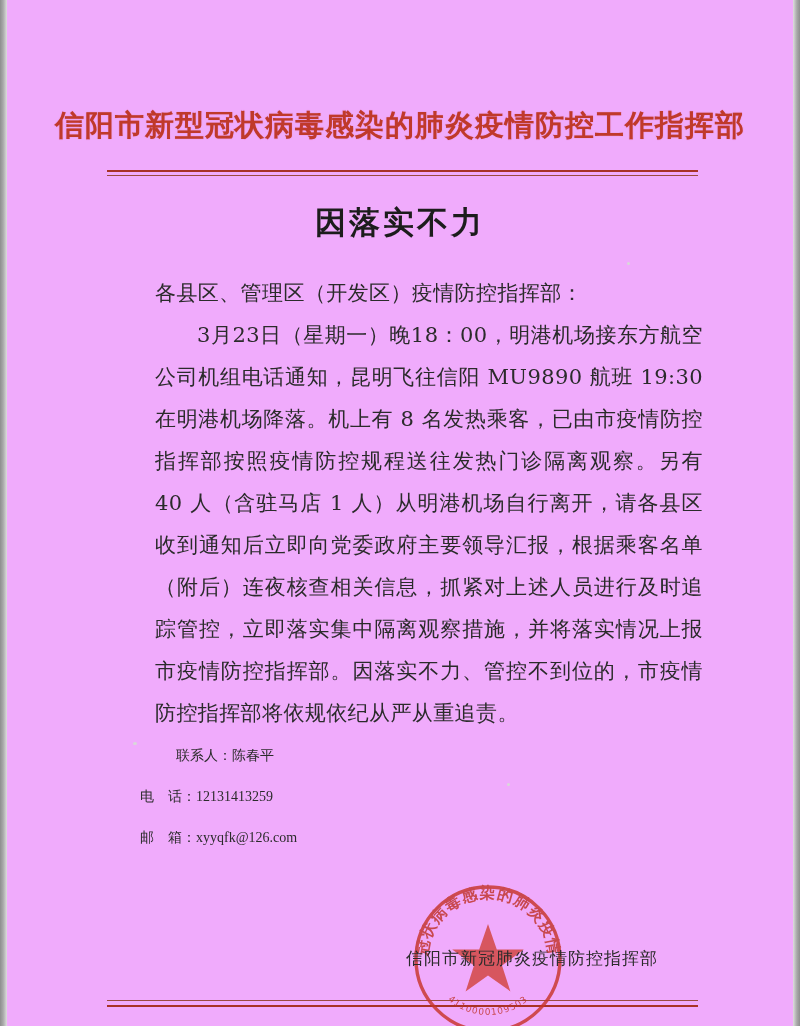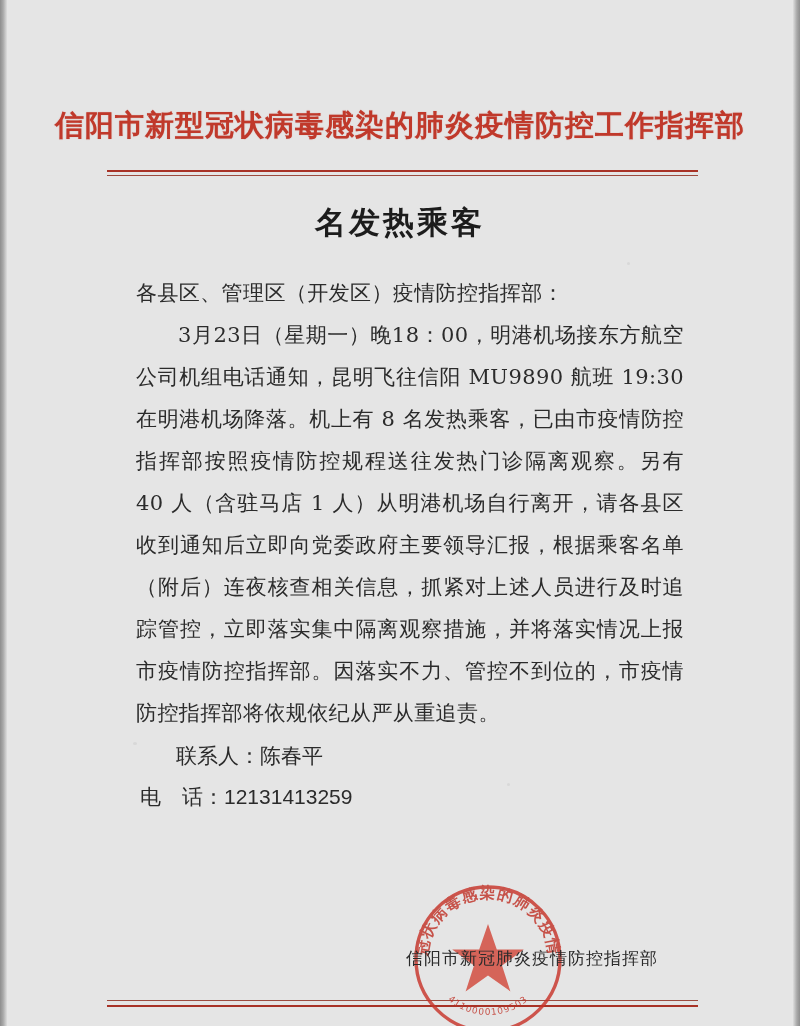--- a/index.html
+++ b/index.html
@@ -28,21 +28,21 @@
   .page-edge.right { right: 0;
     background: linear-gradient(to left, #8e8e8e 0%, #a9a9a9 45%, #dedede 100%);
   }
 
   .sheet {
     position: absolute;
     left: 7px;
     right: 7px;
     top: 0;
     bottom: 0;
-    background: #e5e5e5;
+    background: #f0abfc;
   }
 
   
   .doc-header {
     position: absolute;
     left: 0;
     right: 0;
     top: 108px;
     text-align: center;
   }
@@ -82,21 +82,21 @@
     font-family: "DejaVu Serif", "Liberation Serif", serif;
     font-size: 31px;
     font-weight: bold;
     letter-spacing: 3px;
     color: #1c1c1c;
   }
 
   
   .doc-body {
     position: absolute;
-    left: 129px;
+    left: 148px;
     width: 548px;
     top: 272px;
     font-family: "DejaVu Serif", "Liberation Serif", serif;
     font-size: 21px;
     line-height: 42px;
     color: #2b2b2b;
     text-align: justify;
     text-justify: inter-character;
     letter-spacing: 0.4px;
   }
@@ -106,22 +106,22 @@
     text-indent: 2em;
     margin-top: 0;
   }
 
   
   .contact-block {
     position: absolute;
     left: 133px;
     width: 548px;
     top: 735px;
-    font-family: Liberation Sans, sans-serif;
-    font-size: 21px;
+    font-family: Liberation Serif, serif;
+    font-size: 14px;
     line-height: 41px;
     color: #2b2b2b;
   }
   .contact-line { display: block; }
   .contact-line .c-label { display: inline-block; }
   .contact-line .c-value { }
   .contact-line.indented { padding-left: 36px; }
 
   
   .signature-block {
@@ -186,33 +186,36 @@
   <div class="doc-header">
     <div class="doc-header-title">信阳市新型冠状病毒感染的肺炎疫情防控工作指挥部</div>
   </div>
 
   <div class="header-rules">
     <div class="rule-thick"></div>
     <div class="rule-gap"></div>
     <div class="rule-thin"></div>
   </div>
 
-  <div class="notice-title">名发热乘客</div>
+  <div class="notice-title">因落实不力</div>
 
   <div class="doc-body">
     <span class="salutation">各县区、管理区（开发区）疫情防控指挥部：</span>
     <span class="para">3月23日（星期一）晚18：00，明港机场接东方航空公司机组电话通知，昆明飞往信阳 MU9890 航班 19:30 在明港机场降落。机上有 8 名发热乘客，已由市疫情防控指挥部按照疫情防控规程送往发热门诊隔离观察。另有 40 人（含驻马店 1 人）从明港机场自行离开，请各县区收到通知后立即向党委政府主要领导汇报，根据乘客名单（附后）连夜核查相关信息，抓紧对上述人员进行及时追踪管控，立即落实集中隔离观察措施，并将落实情况上报市疫情防控指挥部。因落实不力、管控不到位的，市疫情防控指挥部将依规依纪从严从重追责。</span>
   </div>
 
   <div class="contact-block">
     <span class="contact-line indented">
       <span class="c-label">联系人：</span><span class="c-value">陈春平</span>
     </span>
     <span class="contact-line">
       <span class="c-label">电　话：</span><span class="c-value">12131413259</span>
+    </span>
+    <span class="contact-line">
+      <span class="c-label">邮　箱：</span><span class="c-value">xyyqfk@126.com</span>
     </span>
   </div>
 
   <div class="seal">
     <svg viewBox="0 0 166 166" xmlns="http://www.w3.org/2000/svg">
       <defs>
         <path id="arcTop" d="M 22,83 A 61,61 0 0 1 144,83" fill="none"></path>
         <path id="arcBottom" d="M 31,110 A 61,61 0 0 0 135,110" fill="none"></path>
       </defs>
       <circle cx="83" cy="83" r="72" fill="none" stroke="#c8352b" stroke-width="3.4"></circle>

